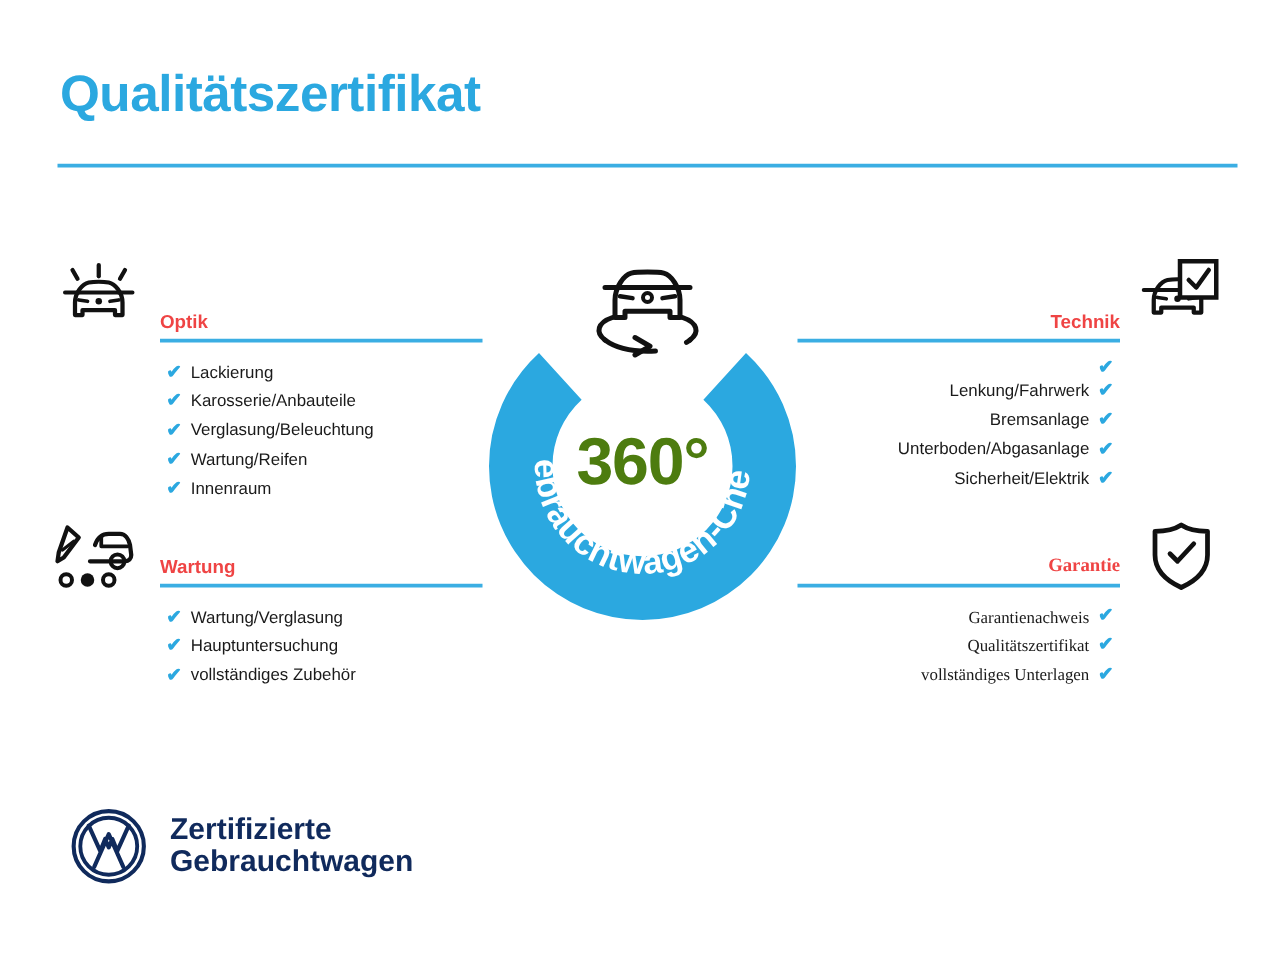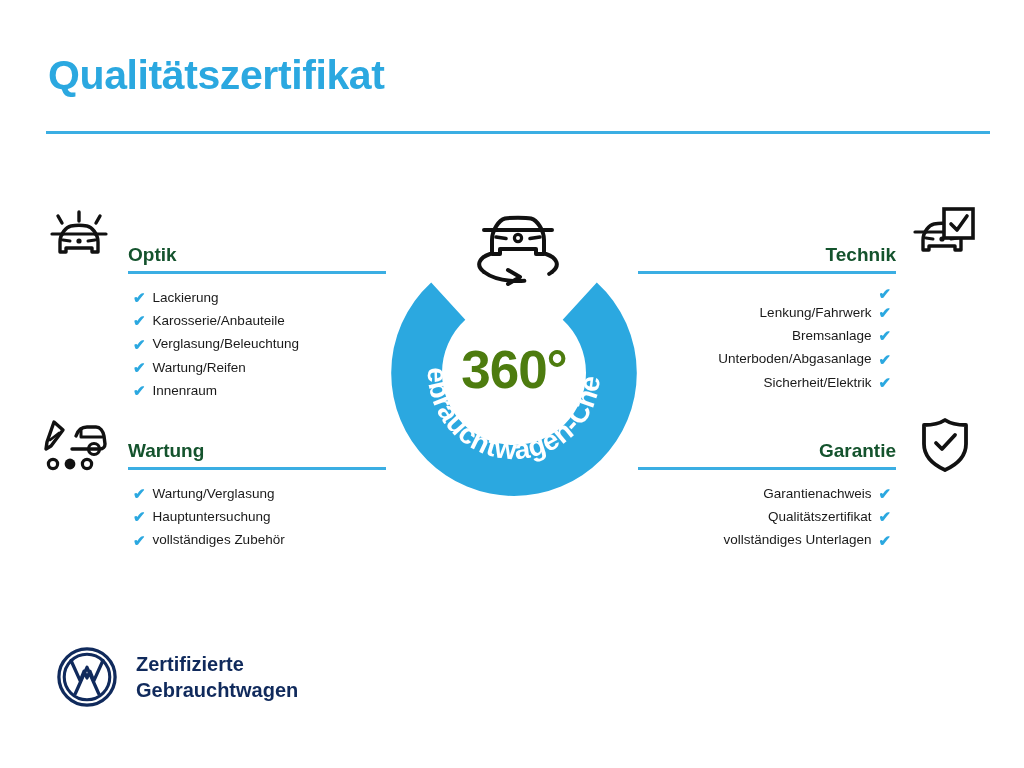--- a/index.html
+++ b/index.html
@@ -45,23 +45,23 @@
   .block {
     position: absolute;
   }
   .block-head {
     position: relative;
     height: 40px;
   }
   .block-title {
     position: absolute;
     bottom: 8px;
-    font-size: 19px;
-    font-weight: bold;
-    color: #14532d;
+    font-size: 15px;
+    font-weight: bold;
+    color: #ef4444;
     white-space: nowrap;
   }
   .block-underline {
     position: absolute;
     bottom: 0;
     height: 3px;
     background: #3BAEE3;
   }
   .item-list {
     margin: 0;
@@ -96,21 +96,21 @@
   .col-right { left: 638px; width: 258px; }
   .col-right .block-title { right: 0; }
   .col-right .block-underline { left: 0; right: 0; }
   .col-right .item { justify-content: flex-end; }
   .col-right .check { margin-left: 7px; }
   .col-right .item-list { margin-right: 5px; }
 
   .block-optik   { top: 234px; }
   .block-wartung { top: 430px; }
   .block-technik { top: 234px; }
-  .block-garantie{ top: 430px; }
+  .block-garantie{ top: 430px; font-family: Liberation Serif, serif; }
 
   .list-gap { height: 12px; }
 
   
   .side-icon {
     position: absolute;
     color: #111111;
   }
   .icon-optik    { left: 46px;  top: 204px; }
   .icon-wartung  { left: 42px;  top: 416px; }
@@ -167,21 +167,21 @@
     align-items: center;
   }
   .vw-mark {
     width: 62px;
     height: 62px;
     flex: 0 0 auto;
   }
   .vw-words {
     margin-left: 18px;
     color: #102A5C;
-    font-size: 20px;
+    font-size: 24px;
     font-weight: bold;
     line-height: 26px;
     white-space: nowrap;
   }
 </style>
 </head>
 <body>
 
 <div class="page">
 

